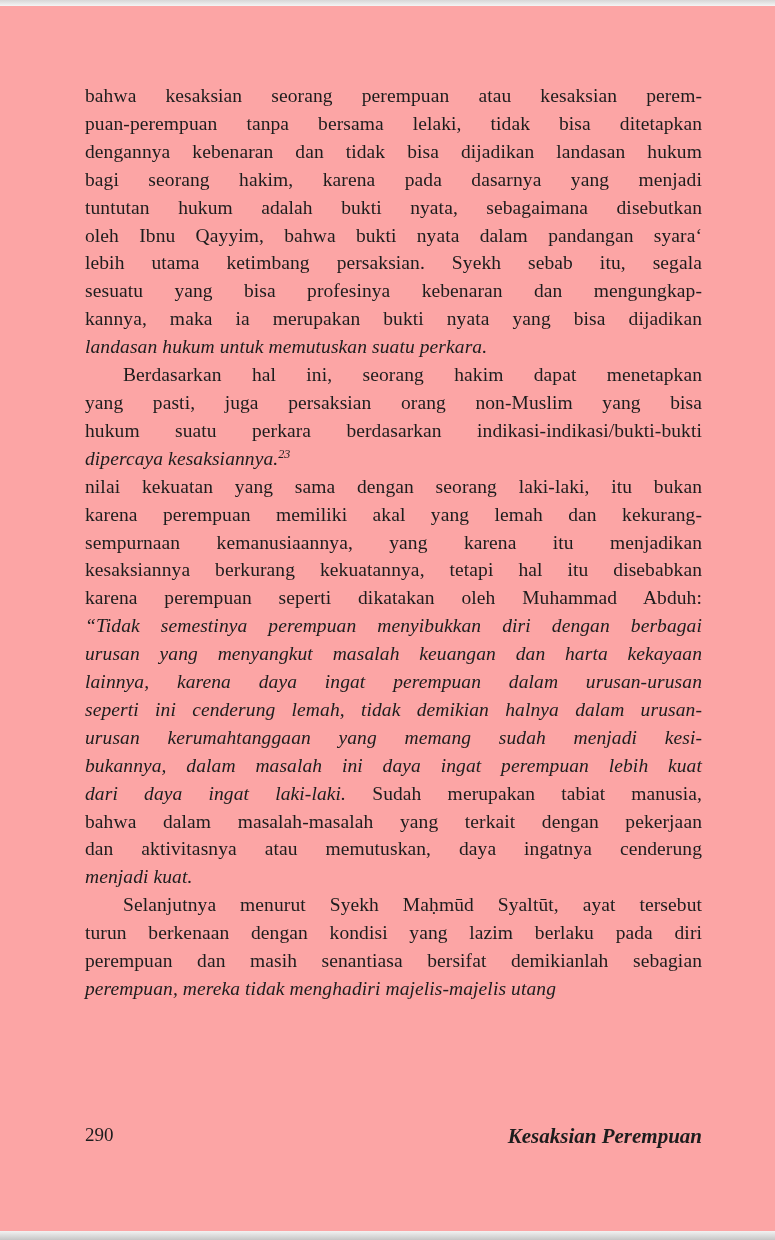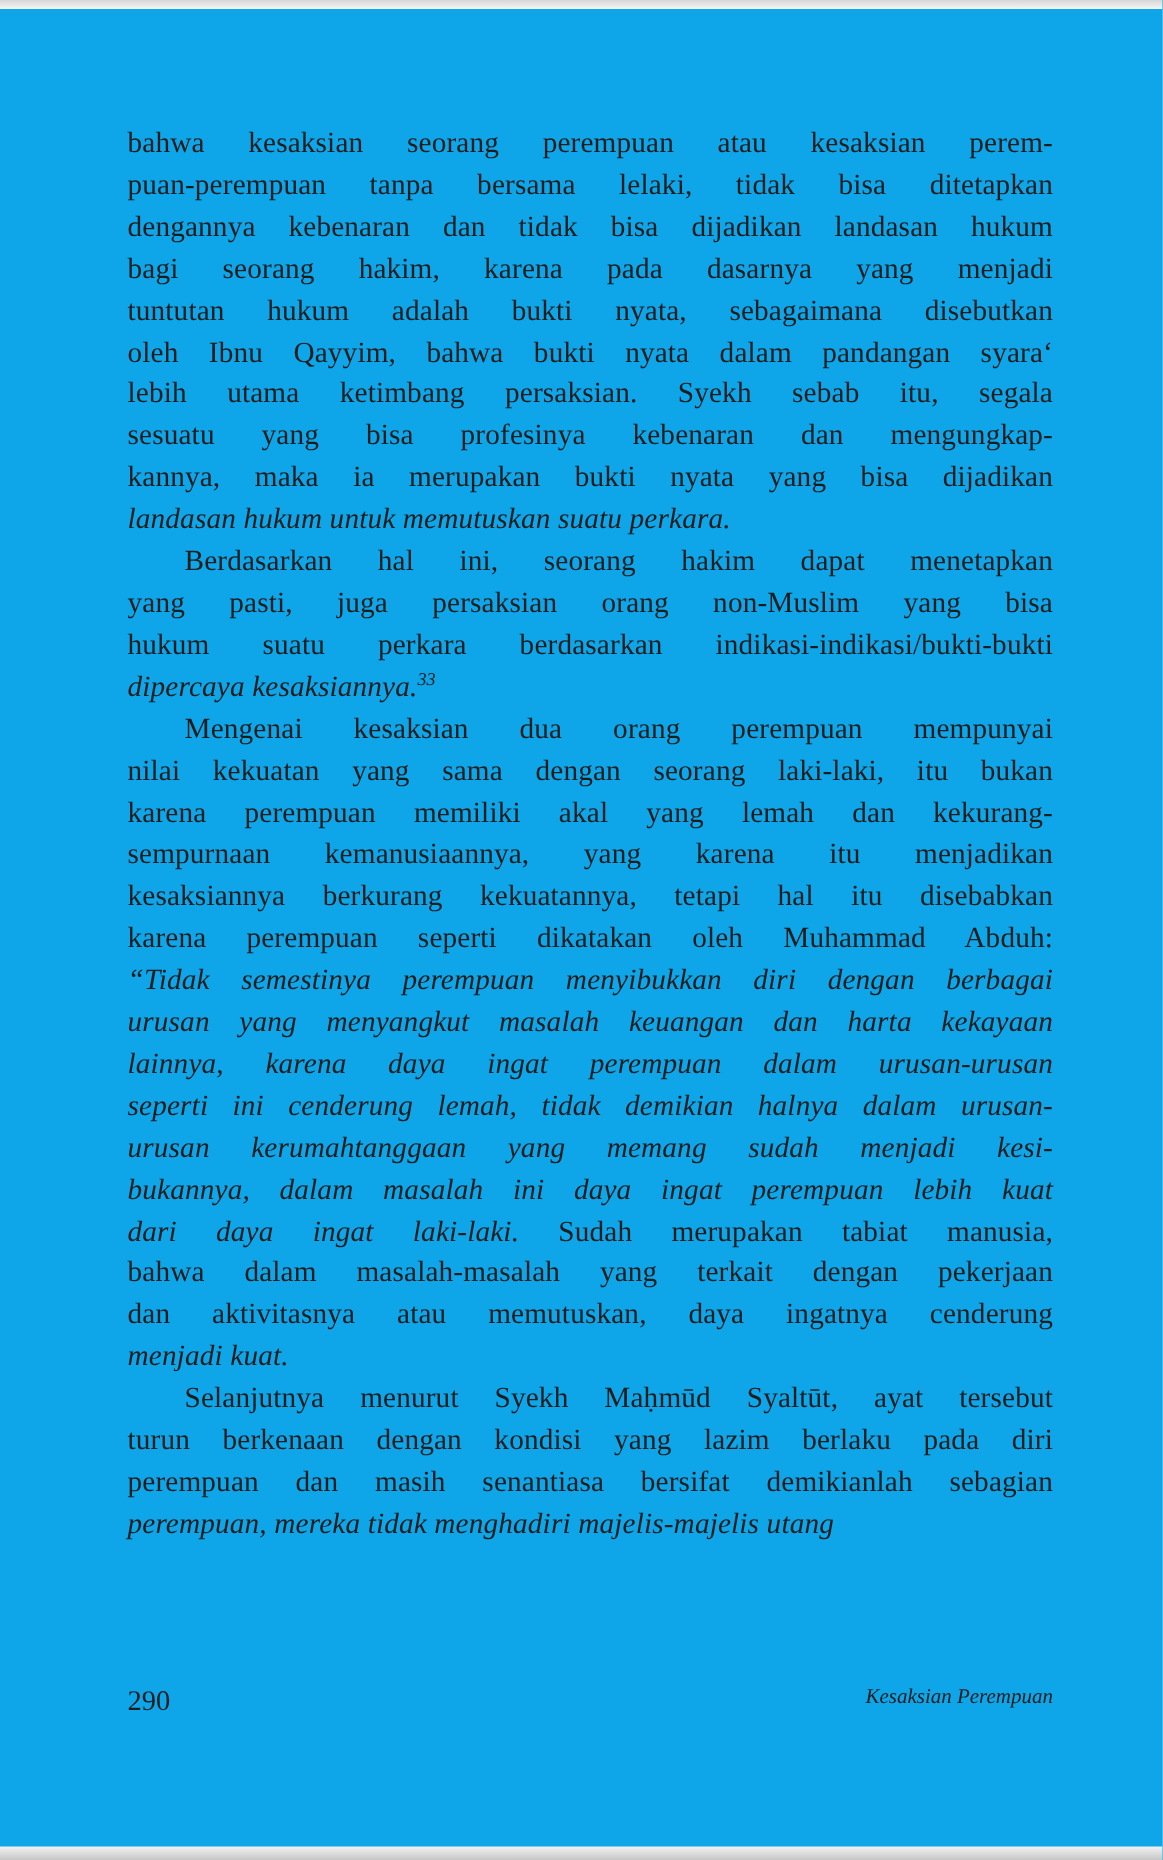--- a/index.html
+++ b/index.html
@@ -3,21 +3,21 @@
 <meta charset="utf-8">
 <style>
   * { margin: 0; padding: 0; box-sizing: border-box; }
   html, body { width: 775px; height: 1240px; }
   body { font-family: "Liberation Serif", "DejaVu Serif", serif; }
 
   .page {
     position: relative;
     width: 775px;
     height: 1240px;
-    background: #0ea5e9;
+    background: #fca5a5;
     overflow: hidden;
     color: #1d1d1d;
   }
 
   .scan-edge-top {
     position: absolute; top: 0; left: 0;
     width: 100%; height: 6px;
     background: linear-gradient(#d7d7d7, #f5f5f5);
   }
   .scan-edge-bottom {
@@ -57,21 +57,21 @@
   .footer {
     position: absolute;
     left: 85px;
     top: 1124px;
     width: 617px;
     display: flex;
     justify-content: space-between;
     align-items: flex-start;
   }
   .page-number { font-size: 19px; }
-  .running-title { font-style: italic; font-size: 14px; }
+  .running-title { font-style: italic; font-size: 21px; font-weight: bold; }
 </style>
 </head>
 <body>
 
 <div class="page">
   <div class="scan-edge-top"></div>
 
   <div class="body-text">
       <div class="paragraph">
         <div class="line"><span>bahwa kesaksian seorang perempuan atau kesaksian perem-</span></div>
@@ -82,24 +82,23 @@
         <div class="line"><span>oleh Ibnu Qayyim, bahwa bukti nyata dalam pandangan syara‘</span></div>
         <div class="line"><span>lebih utama ketimbang persaksian. Syekh sebab itu, segala</span></div>
         <div class="line"><span>sesuatu yang bisa profesinya kebenaran dan mengungkap-</span></div>
         <div class="line"><span>kannya, maka ia merupakan bukti nyata yang bisa dijadikan</span></div>
         <div class="line last"><span>landasan hukum untuk memutuskan suatu perkara.</span></div>
       </div>
       <div class="paragraph">
         <div class="line indent"><span>Berdasarkan hal ini, seorang hakim dapat menetapkan</span></div>
         <div class="line"><span>yang pasti, juga persaksian orang non-Muslim yang bisa</span></div>
         <div class="line"><span>hukum suatu perkara berdasarkan indikasi-indikasi/bukti-bukti</span></div>
-        <div class="line last"><span>dipercaya kesaksiannya.</span><span class="sup">33</span></div>
+        <div class="line last"><span>dipercaya kesaksiannya.</span><span class="sup">23</span></div>
       </div>
       <div class="paragraph">
-        <div class="line indent"><span>Mengenai kesaksian dua orang perempuan mempunyai</span></div>
         <div class="line"><span>nilai kekuatan yang sama dengan seorang laki-laki, itu bukan</span></div>
         <div class="line"><span>karena perempuan memiliki akal yang lemah dan kekurang-</span></div>
         <div class="line"><span>sempurnaan kemanusiaannya, yang karena itu menjadikan</span></div>
         <div class="line"><span>kesaksiannya berkurang kekuatannya, tetapi hal itu disebabkan</span></div>
         <div class="line"><span>karena perempuan seperti dikatakan oleh Muhammad Abduh:</span></div>
         <div class="line"><span class="italic">“Tidak semestinya perempuan menyibukkan diri dengan berbagai</span></div>
         <div class="line"><span class="italic">urusan yang menyangkut masalah keuangan dan harta kekayaan</span></div>
         <div class="line"><span class="italic">lainnya, karena daya ingat perempuan dalam urusan-urusan</span></div>
         <div class="line"><span class="italic">seperti ini cenderung lemah, tidak demikian halnya dalam urusan-</span></div>
         <div class="line"><span class="italic">urusan kerumahtanggaan yang memang sudah menjadi kesi-</span></div>

